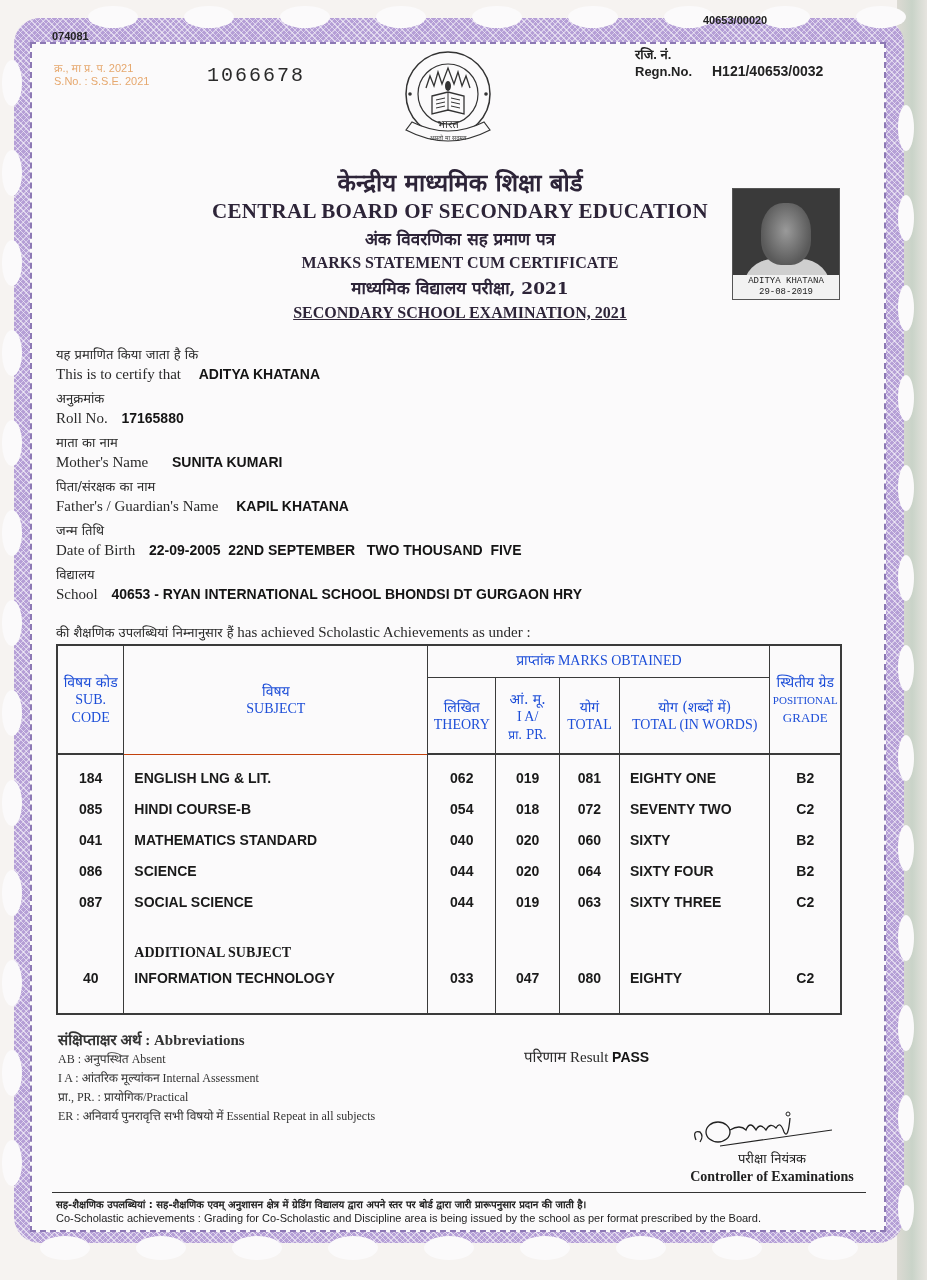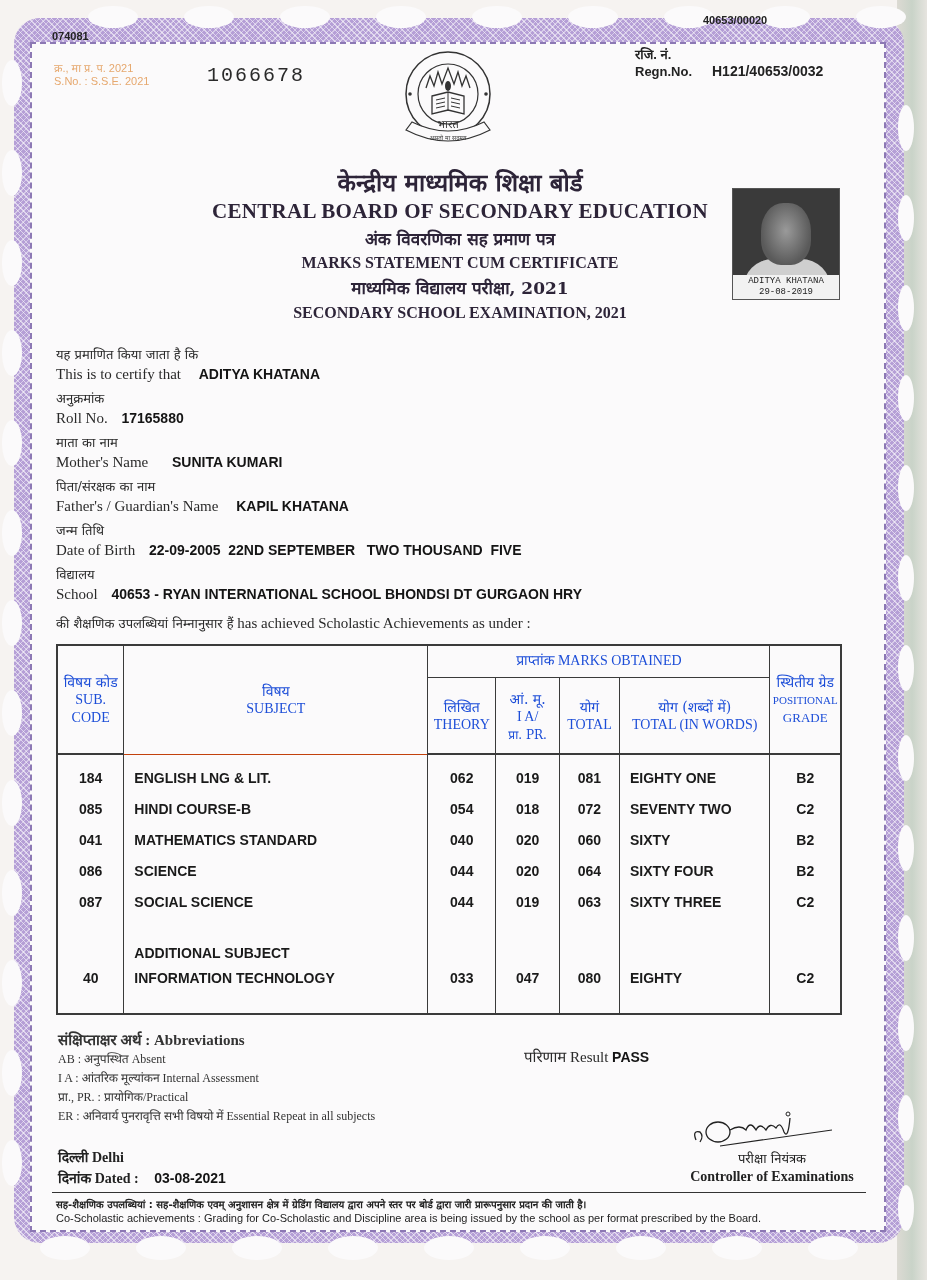--- a/index.html
+++ b/index.html
@@ -36,21 +36,21 @@
 
   .regn { position: absolute; left: 635px; top: 46px; font: bold 13px "Liberation Sans", sans-serif; color: #222; line-height: 17px; }
   .regn-value { position: absolute; left: 712px; top: 63px; font: bold 14px "Liberation Sans", sans-serif; color: #222; }
 
   .title-block { position: absolute; left: 180px; top: 168px; width: 560px; text-align: center; color: #2d2438; }
   .t-hi1 { font: bold 24px "DejaVu Serif", serif; line-height: 30px; }
   .t-en1 { font: bold 21px "Liberation Serif", serif; line-height: 26px; letter-spacing: .3px; }
   .t-hi2 { font: bold 17px "DejaVu Serif", serif; line-height: 26px; margin-top: 2px; }
   .t-en2 { font: bold 16px "Liberation Serif", serif; line-height: 22px; }
   .t-hi3 { font: bold 17px "DejaVu Serif", serif; line-height: 28px; }
-  .t-en3 { font: bold 16px "Liberation Serif", serif; line-height: 22px; }
+  .t-en3 { font: bold 16px "Liberation Serif", serif; line-height: 22px; text-decoration: underline; }
 
   .photo { position: absolute; left: 732px; top: 188px; width: 108px; height: 112px; border: 1px solid #555; background: #3a3a3a; overflow: hidden; }
   .photo-face { position: absolute; left: 28px; top: 14px; width: 50px; height: 62px; border-radius: 45% 45% 40% 40%; background: radial-gradient(ellipse at 50% 45%, #9a9a9a, #5a5a5a 70%); }
   .photo-shoulders { position: absolute; left: 10px; top: 70px; width: 88px; height: 30px; border-radius: 40px 40px 0 0; background: #cfcfcf; }
   .photo-caption { position: absolute; left: 0; bottom: 0; width: 100%; height: 24px; background: #f2f2f2; text-align: center; font: 9px "Liberation Mono", monospace; line-height: 11px; color: #222; padding-top: 1px; }
 
   .fields { position: absolute; left: 56px; top: 346px; width: 800px; }
   .f-hi { font: 13px "DejaVu Serif", serif; line-height: 18px; color: #2a2a2a; }
   .f-row { font: 15px "Liberation Serif", serif; line-height: 20px; color: #2a2a2a; }
   .f-val { font: bold 14px "Liberation Sans", sans-serif; color: #141414; }
@@ -222,21 +222,21 @@
     <div class="f-row">
       <span>Date of Birth</span>
       <span class="f-val" style="margin-left:10px; white-space:pre">22-09-2005  22ND SEPTEMBER   TWO THOUSAND  FIVE</span>
     </div>
     <div class="f-gap"></div>
     <div class="f-hi">विद्यालय</div>
     <div class="f-row">
       <span>School</span>
       <span class="f-val" style="margin-left:10px">40653 - RYAN INTERNATIONAL SCHOOL BHONDSI DT GURGAON HRY</span>
     </div>
-    <div class="f-row" style="margin-top:9px">
+    <div class="f-row" style="margin-top:18px">
       <span class="f-hi">की शैक्षणिक उपलब्धियां निम्नानुसार हैं</span>
       <span>has achieved Scholastic Achievements as under :</span>
     </div>
   </div>
 
   <table class="marks">
     <colgroup>
       <col style="width:67px">
         <col style="width:305px">
         <col style="width:68px">
@@ -333,21 +333,21 @@
           <td class="td-c">087</td>
           <td class="td-l">SOCIAL SCIENCE</td>
           <td class="td-c">044</td>
           <td class="td-c">019</td>
           <td class="td-c">063</td>
           <td class="td-l">SIXTY THREE</td>
           <td class="td-c">C2</td>
         </tr>
         <tr style="height: 44px;">
           <td class="td-c" style="vertical-align: bottom;"></td>
-          <td class="td-l" style="vertical-align: bottom;">ADDITIONAL SUBJECT</td>
+          <td class="td-l" style="vertical-align: bottom; font-family: Liberation Serif, serif;">ADDITIONAL SUBJECT</td>
           <td class="td-c" style="vertical-align: bottom;"></td>
           <td class="td-c" style="vertical-align: bottom;"></td>
           <td class="td-c" style="vertical-align: bottom;"></td>
           <td class="td-l" style="vertical-align: bottom;"></td>
           <td class="td-c" style="vertical-align: bottom;"></td>
         </tr>
         <tr style="height: 34px;">
           <td class="td-c">40</td>
           <td class="td-l">INFORMATION TECHNOLOGY</td>
           <td class="td-c">033</td>
@@ -387,26 +387,19 @@
     <path d="M40 20 Q50 14 56 20 Q60 10 66 20 Q70 12 76 20 Q80 12 86 18 Q90 10 94 22 Q98 30 100 8" fill="none" stroke="#222" stroke-width="1.3"></path>
     <path d="M30 36 L142 20" fill="none" stroke="#222" stroke-width="1.2"></path>
     <circle cx="98" cy="4" r="2" fill="none" stroke="#222"></circle>
   </svg>
 
   <div class="controller">
     <div class="ctrl-hi">परीक्षा नियंत्रक</div>
     <div class="ctrl-en">Controller of Examinations</div>
   </div>
 
-  <div class="place">
-    <div class="place-line">दिल्ली Delhi</div>
-    <div class="place-line">
-      <span>दिनांक Dated :</span>
-      <span class="f-val" style="margin-left:12px">03-08-2021</span>
-    </div>
-  </div>
 
   <div class="footer-rule"></div>
   <div class="footer-note">
     <div class="hi">सह-शैक्षणिक उपलब्धियां : सह-शैक्षणिक एवम् अनुशासन क्षेत्र में ग्रेडिंग विद्यालय द्वारा अपने स्तर पर बोर्ड द्वारा जारी प्रारूपनुसार प्रदान की जाती है।</div>
     <div>Co-Scholastic achievements : Grading for Co-Scholastic and Discipline area is being issued by the school as per format prescribed by the Board.</div>
   </div>
 </div>
 
 </body></html>

